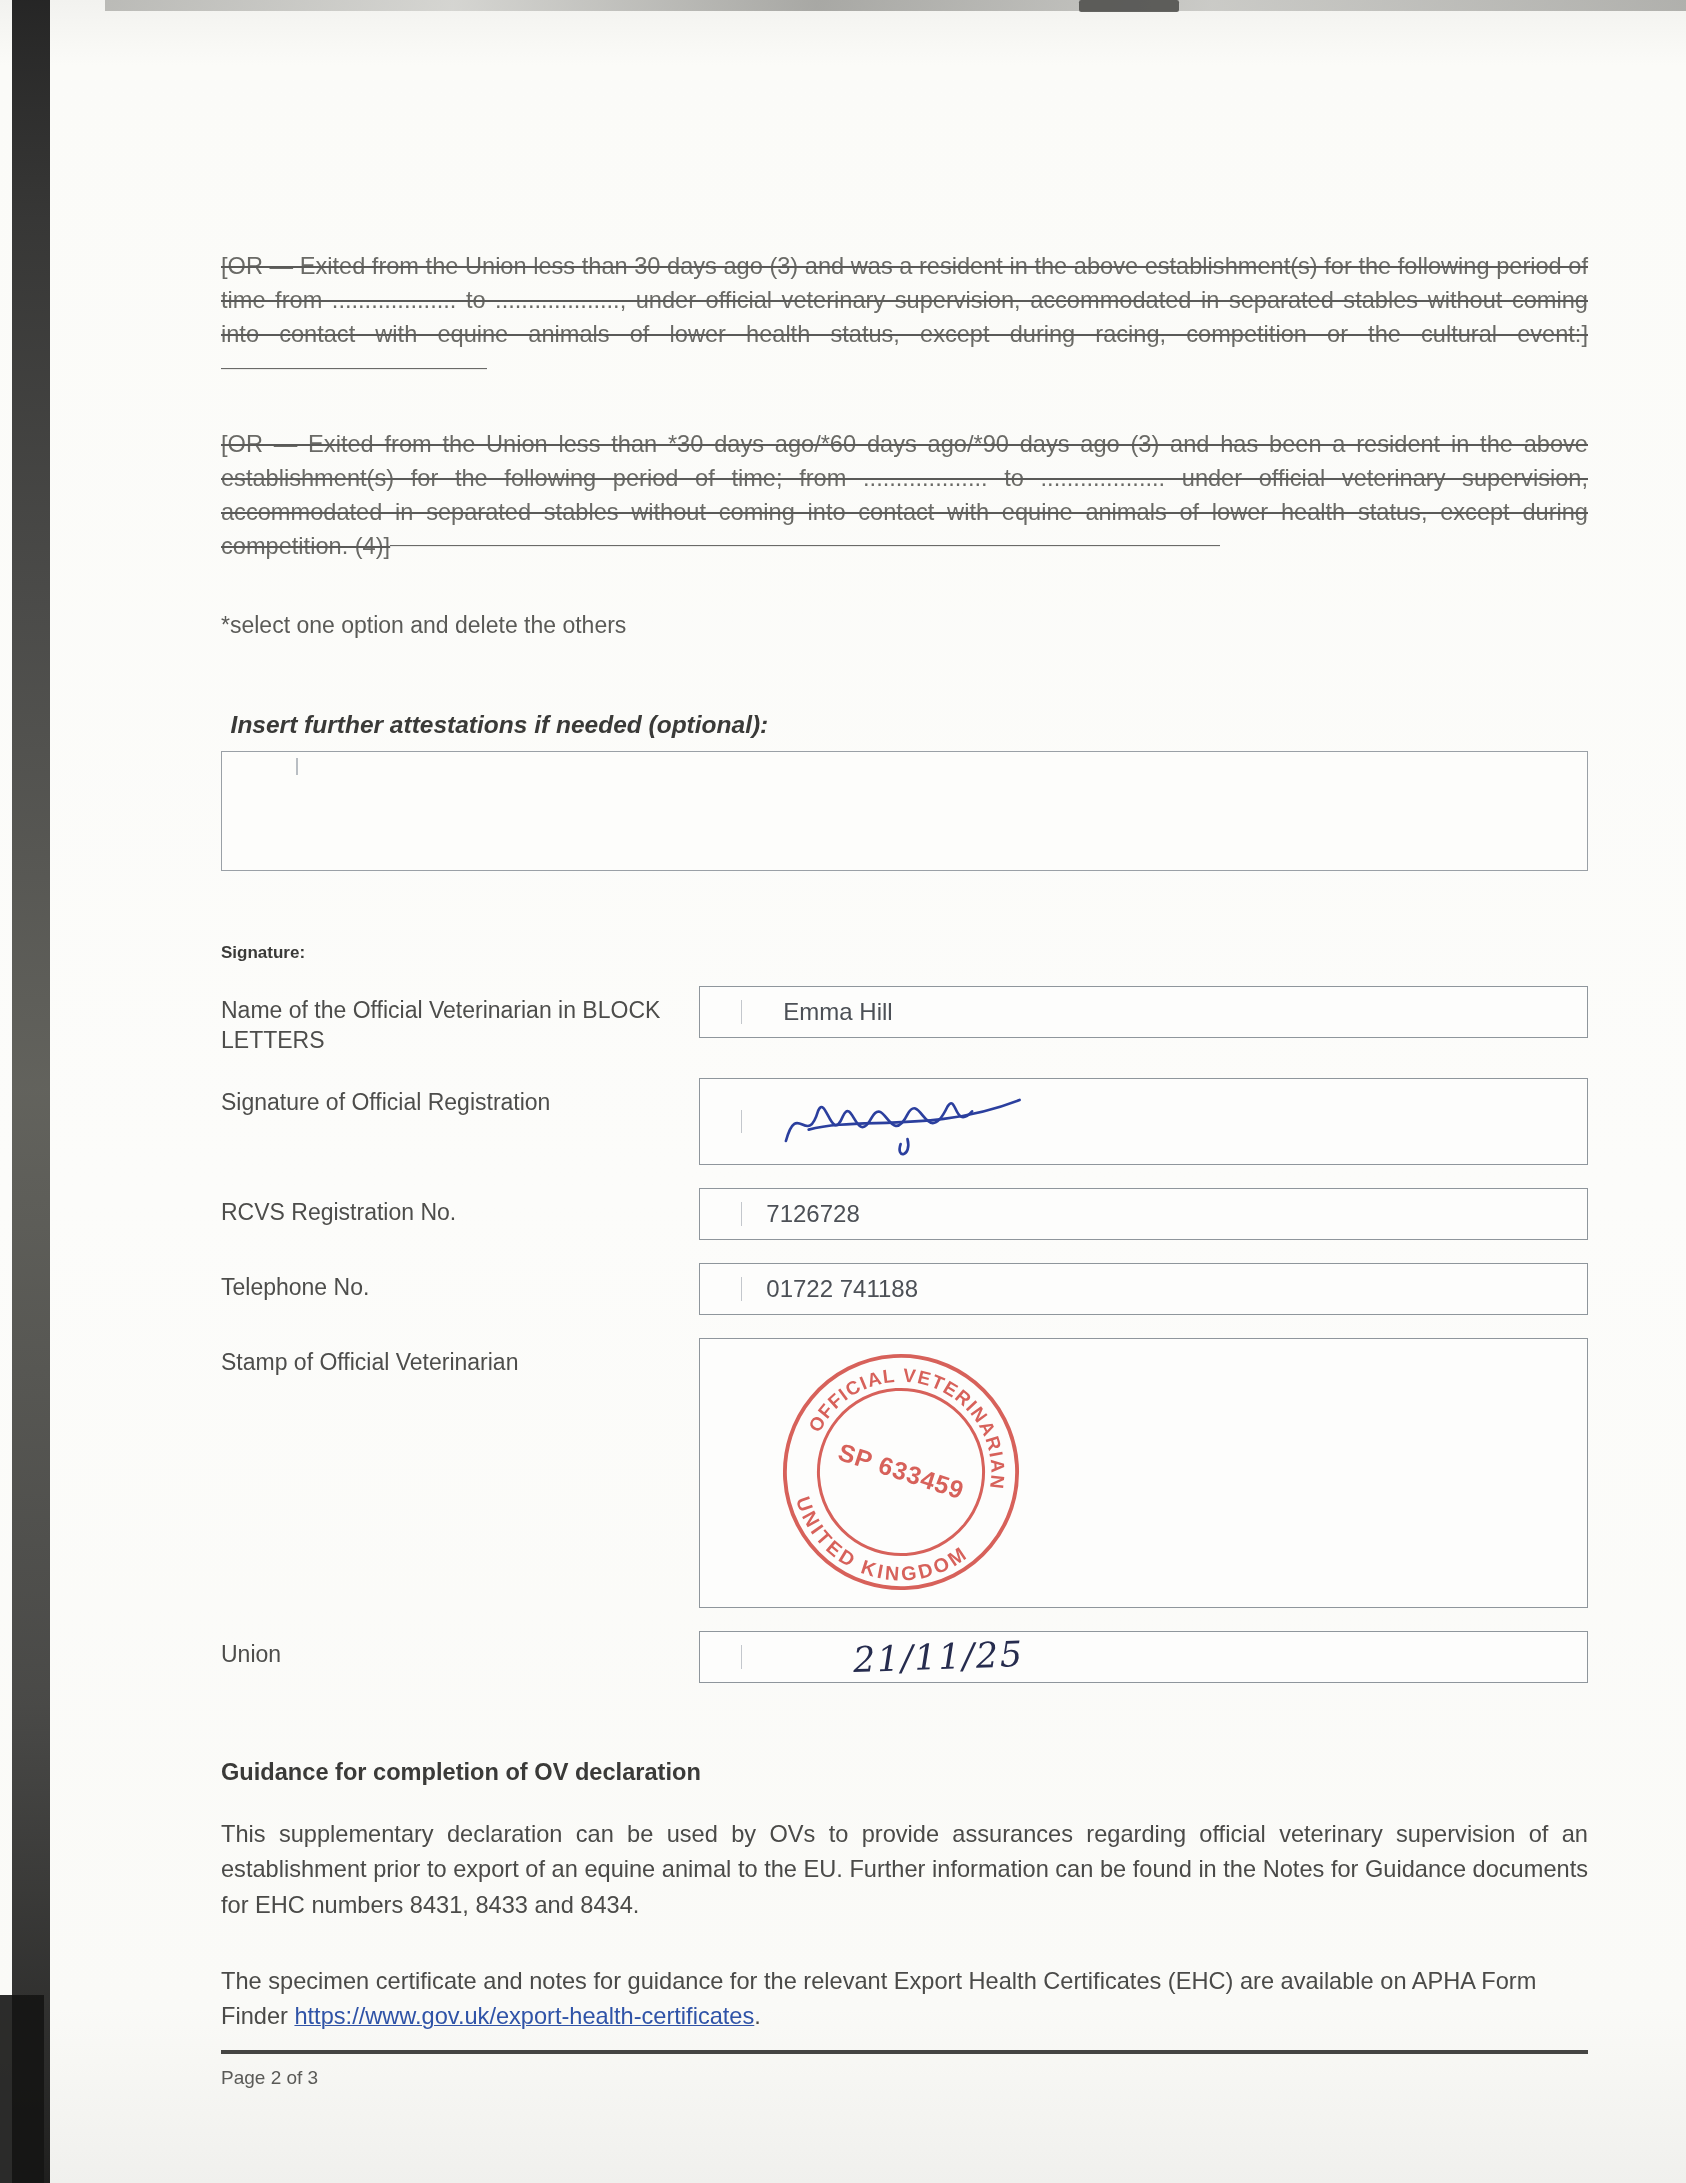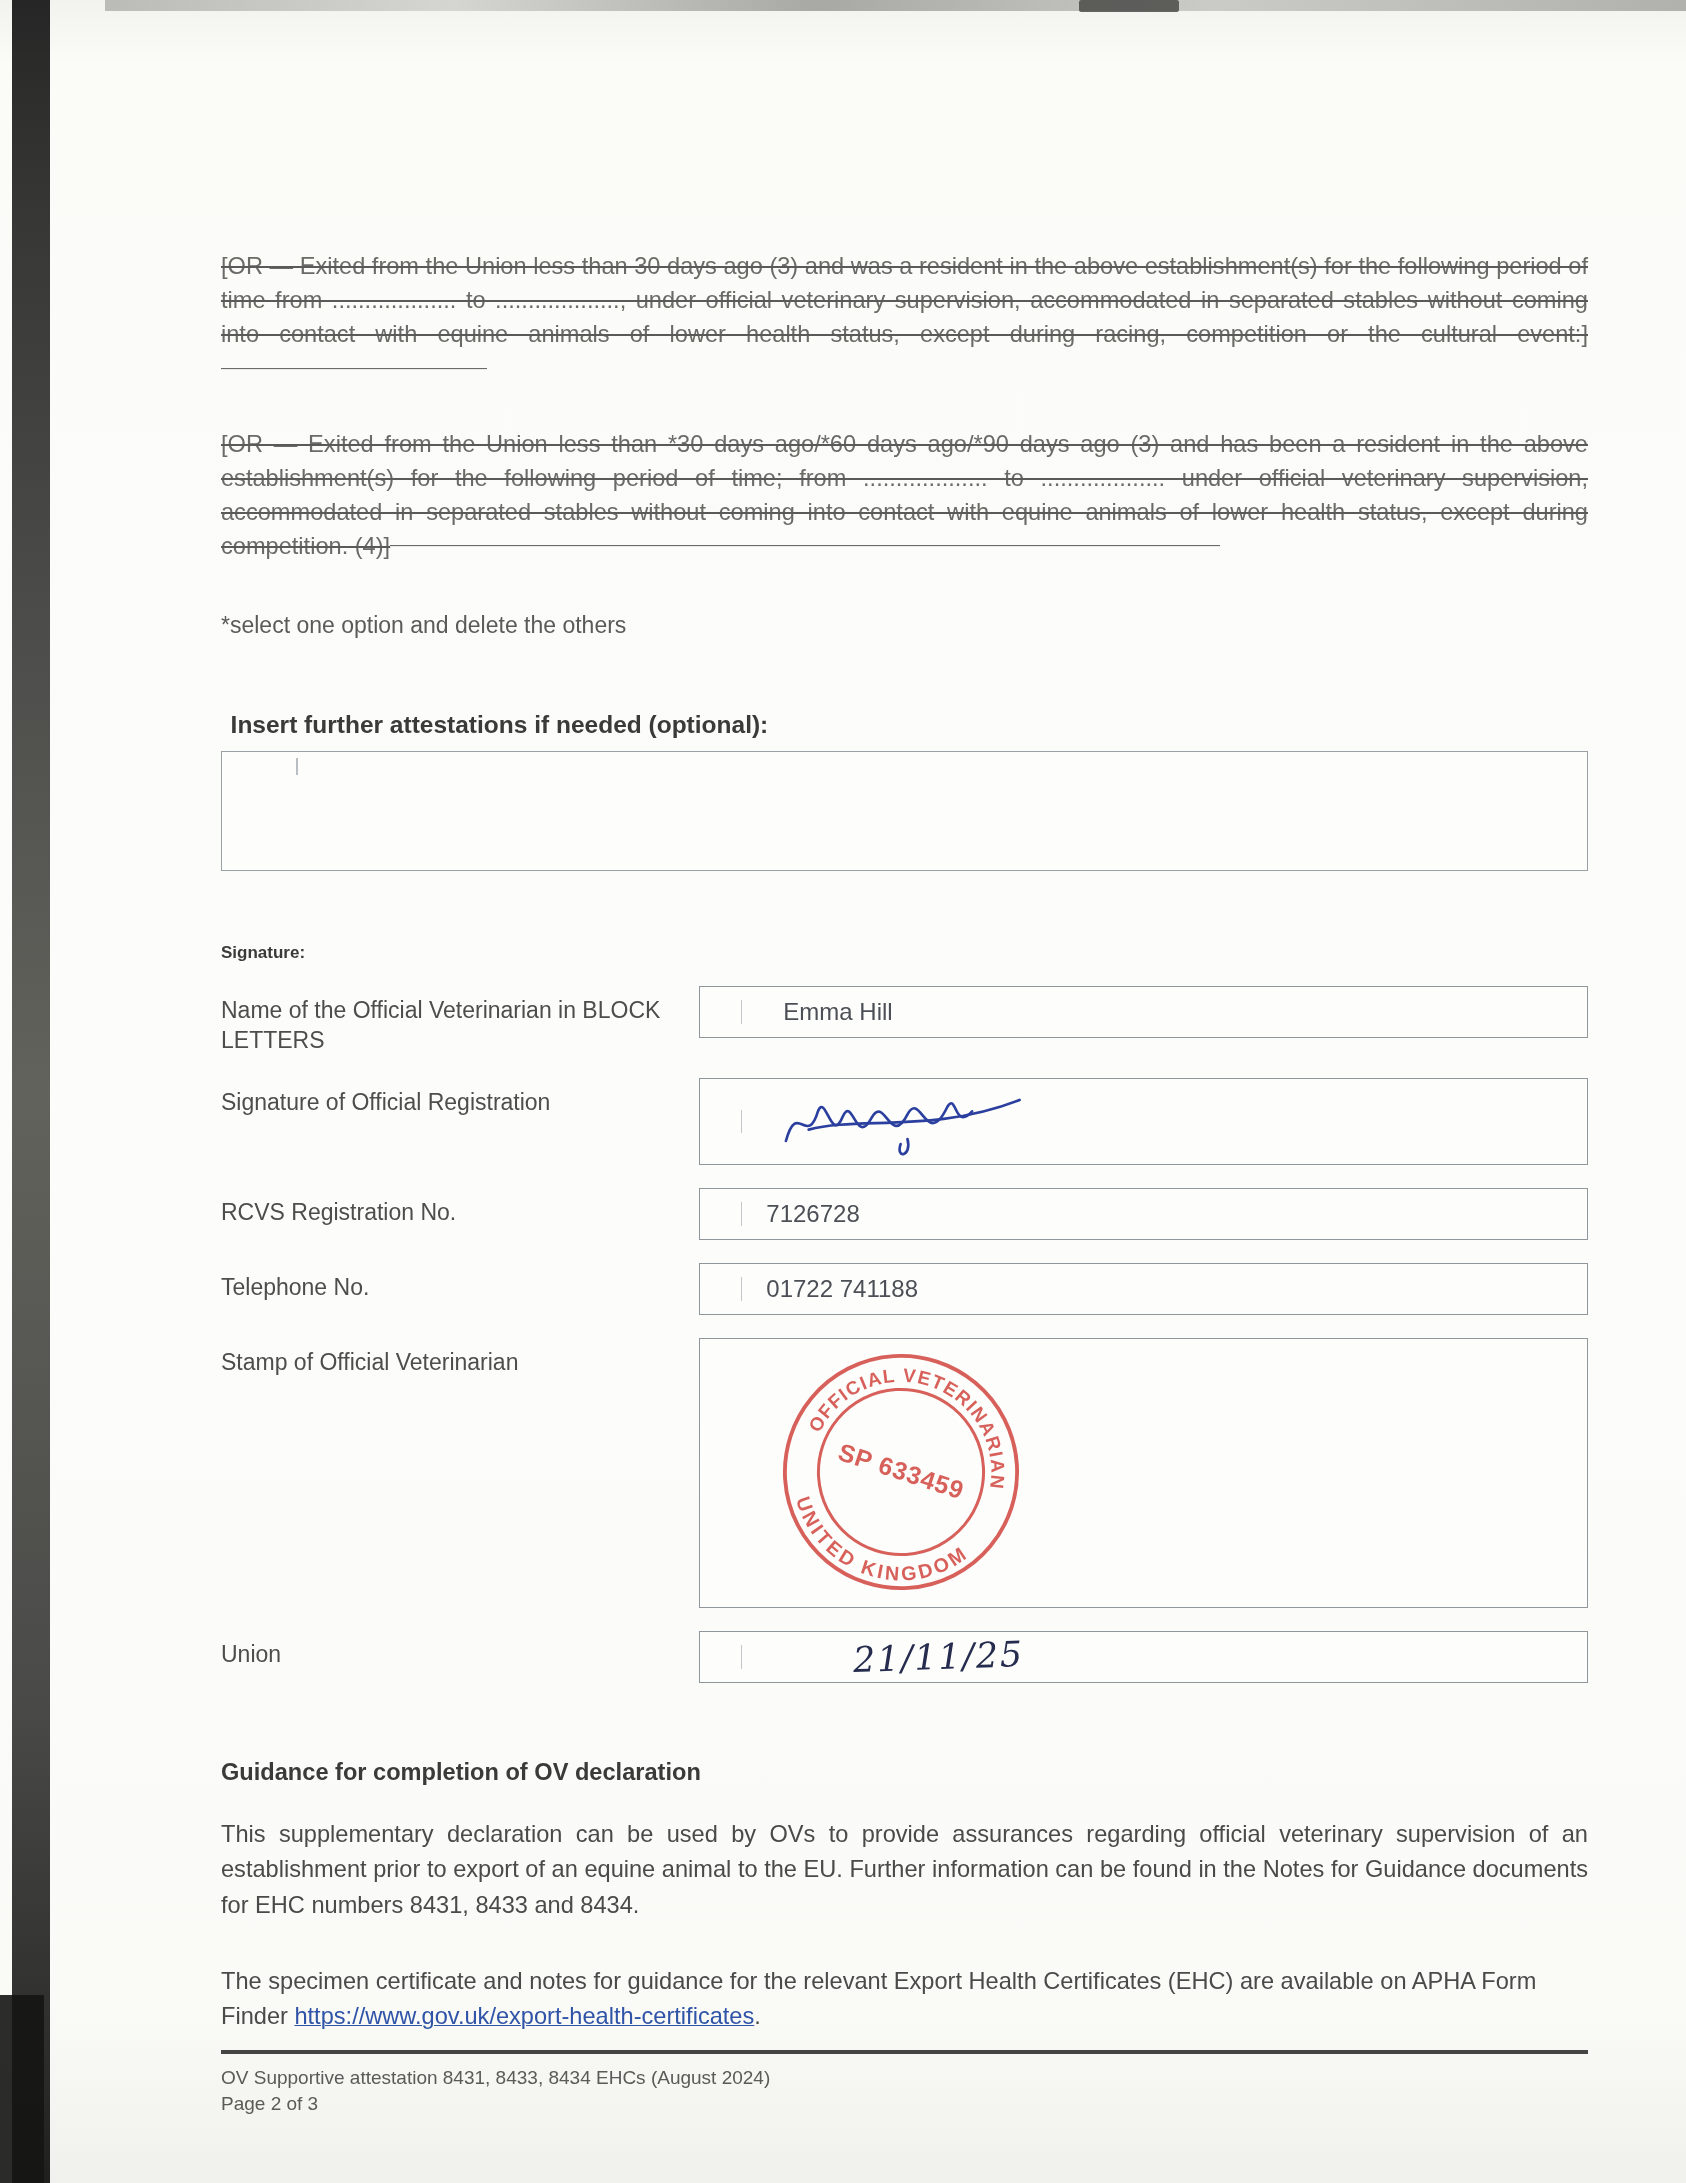--- a/index.html
+++ b/index.html
@@ -43,21 +43,21 @@
     display:inline-block; height:0;
     border-top:1.7px solid #5a5a58;
     transform:translateY(-7.9px);
     vertical-align:baseline;
   }
 
   .select-note { margin-top:48px; font-size:23px; color:#5a5a57; }
 
   .attest-heading {
     margin-top:72px; padding-left:9.6px;
-    font-size:24.5px; font-weight:bold; color:#3a3a38;
+    font-size:24.5px; font-weight:bold; color:#3a3a38;font-style:italic;
   }
   .attest-box {
     margin-top:12.2px; height:120px;
     border:1.3px solid #9aa0a6; background:#fdfdfb;
     position:relative;
   }
   .attest-box .corner-tick {
     position:absolute; top:6.1px; left:74px; width:1.7px; height:17.5px; background:#b9bec3;
   }
 
@@ -196,18 +196,17 @@
     <div class="guidance">
       <h3 class="guidance-heading">Guidance for completion of OV declaration</h3>
       <p class="guidance-para">This supplementary declaration can be used by OVs to provide assurances regarding official veterinary supervision of an establishment prior to export of an equine animal to the EU. Further information can be found in the Notes for Guidance documents for EHC numbers 8431, 8433 and 8434.</p>
       <p class="guidance-para second"><span>The specimen certificate and notes for guidance for the relevant Export Health Certificates (EHC) are available on APHA Form Finder </span><a class="ehc-link" href="#">https://www.gov.uk/export-health-certificates</a><span>.</span></p>
     </div>
 
   </div>
 
   <div class="footer">
     <div class="footer-rule"></div>
-    <div class="footer-line">OV Supportive attestation 8431, 8433, 8434 EHCs (August 2024)</div>
     <div class="footer-line">Page 2 of 3</div>
   </div>
 
 </div>
 
 
 </body></html>

